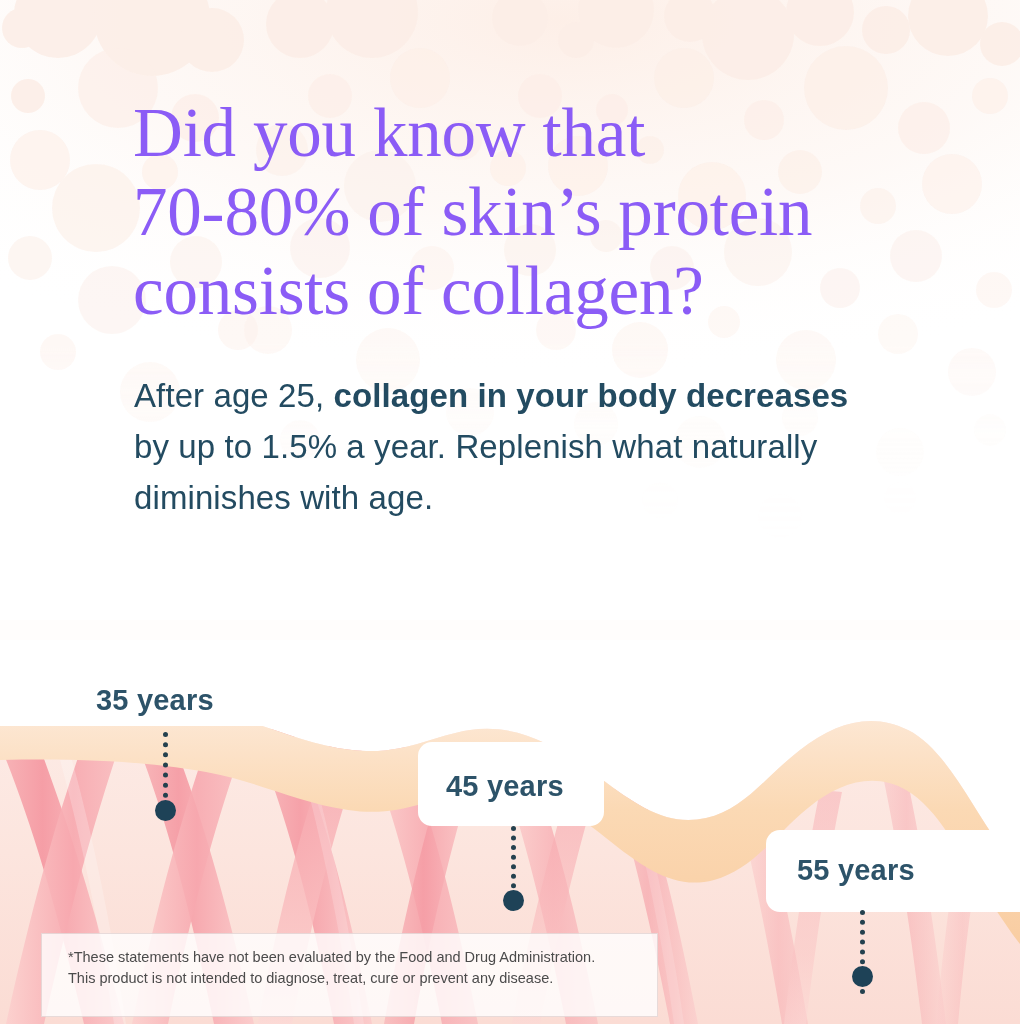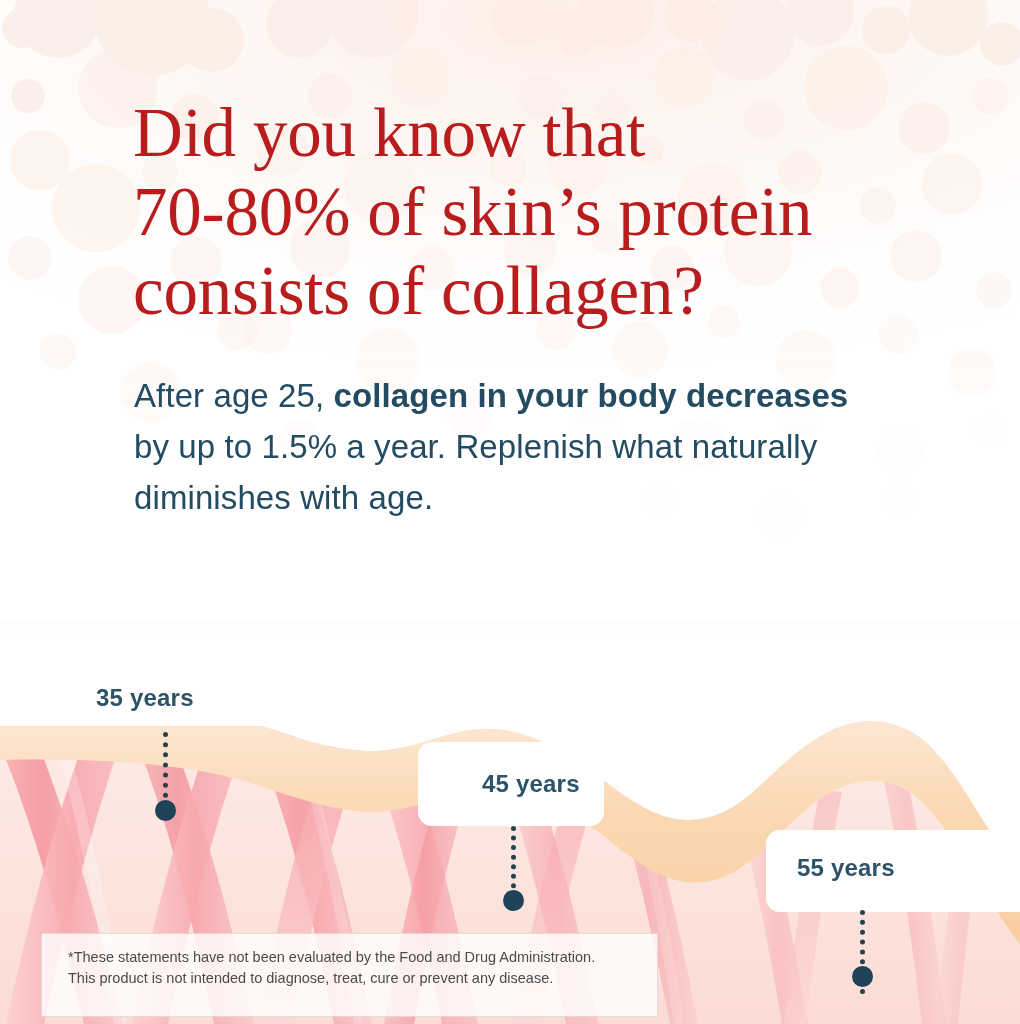--- a/index.html
+++ b/index.html
@@ -15,37 +15,37 @@
   #bubbles{position:absolute;left:0;top:0;width:1020px;height:620px;pointer-events:none;}
 
   
   #illustration{position:absolute;left:0;top:640px;width:1020px;height:384px;}
 
   
   .headline{
     position:absolute;left:133px;top:48px;width:840px;
     font-family:"Liberation Serif","DejaVu Serif",serif;
     font-size:69px;line-height:79px;font-weight:400;
-    color:#b91c1c;letter-spacing:-0.2px;
+    color:#8b5cf6;letter-spacing:-0.2px;
     white-space:pre-line;
   }
 
   
   .body-copy{
     position:absolute;left:134px;top:337px;width:740px;
     font-size:33px;line-height:51px;font-weight:400;
     color:#234b61;letter-spacing:0.1px;
   }
   .body-copy b{font-weight:700;}
 
   
   .marker{position:absolute;}
   .marker-label{
     position:absolute;
-    font-size:24px;font-weight:700;color:#2d5369;
+    font-size:29px;font-weight:700;color:#2d5369;
     white-space:nowrap;letter-spacing:0.2px;
   }
   .marker-line{
     position:absolute;width:0;
     border-left:5px dotted #24414f;
   }
   .marker-dot{
     position:absolute;width:21px;height:21px;border-radius:50%;
     background:#1e4257;
   }
@@ -302,21 +302,21 @@
   <div class="label-plate" style="left:418px;top:742px;width:186px;height:84px;border-radius:14px;"></div>
   <div class="label-plate" style="left:766px;top:830px;width:254px;height:82px;border-top-left-radius:14px;border-bottom-left-radius:14px;"></div>
 
   <div class="marker" style="left:0px;top:640px;width:320px;height:200px;">
     <span class="marker-label" style="left:96px;top:44px;">35 years</span>
     <span class="marker-line" style="left:163px;top:92px;height:76px;"></span>
     <span class="marker-dot" style="left:155px;top:160px;"></span>
   </div>
 
   <div class="marker" style="left:418px;top:742px;width:260px;height:180px;">
-    <span class="marker-label" style="left:28px;top:28px;margin-left:36px;">45 years</span>
+    <span class="marker-label" style="left:28px;top:28px;">45 years</span>
     <span class="marker-line" style="left:93px;top:84px;height:72px;"></span>
     <span class="marker-dot" style="left:85px;top:148px;"></span>
   </div>
 
   <div class="marker" style="left:766px;top:830px;width:260px;height:190px;">
     <span class="marker-label" style="left:31px;top:24px;">55 years</span>
     <span class="marker-line" style="left:94px;top:80px;height:84px;"></span>
     <span class="marker-dot" style="left:86px;top:136px;"></span>
   </div>
 

